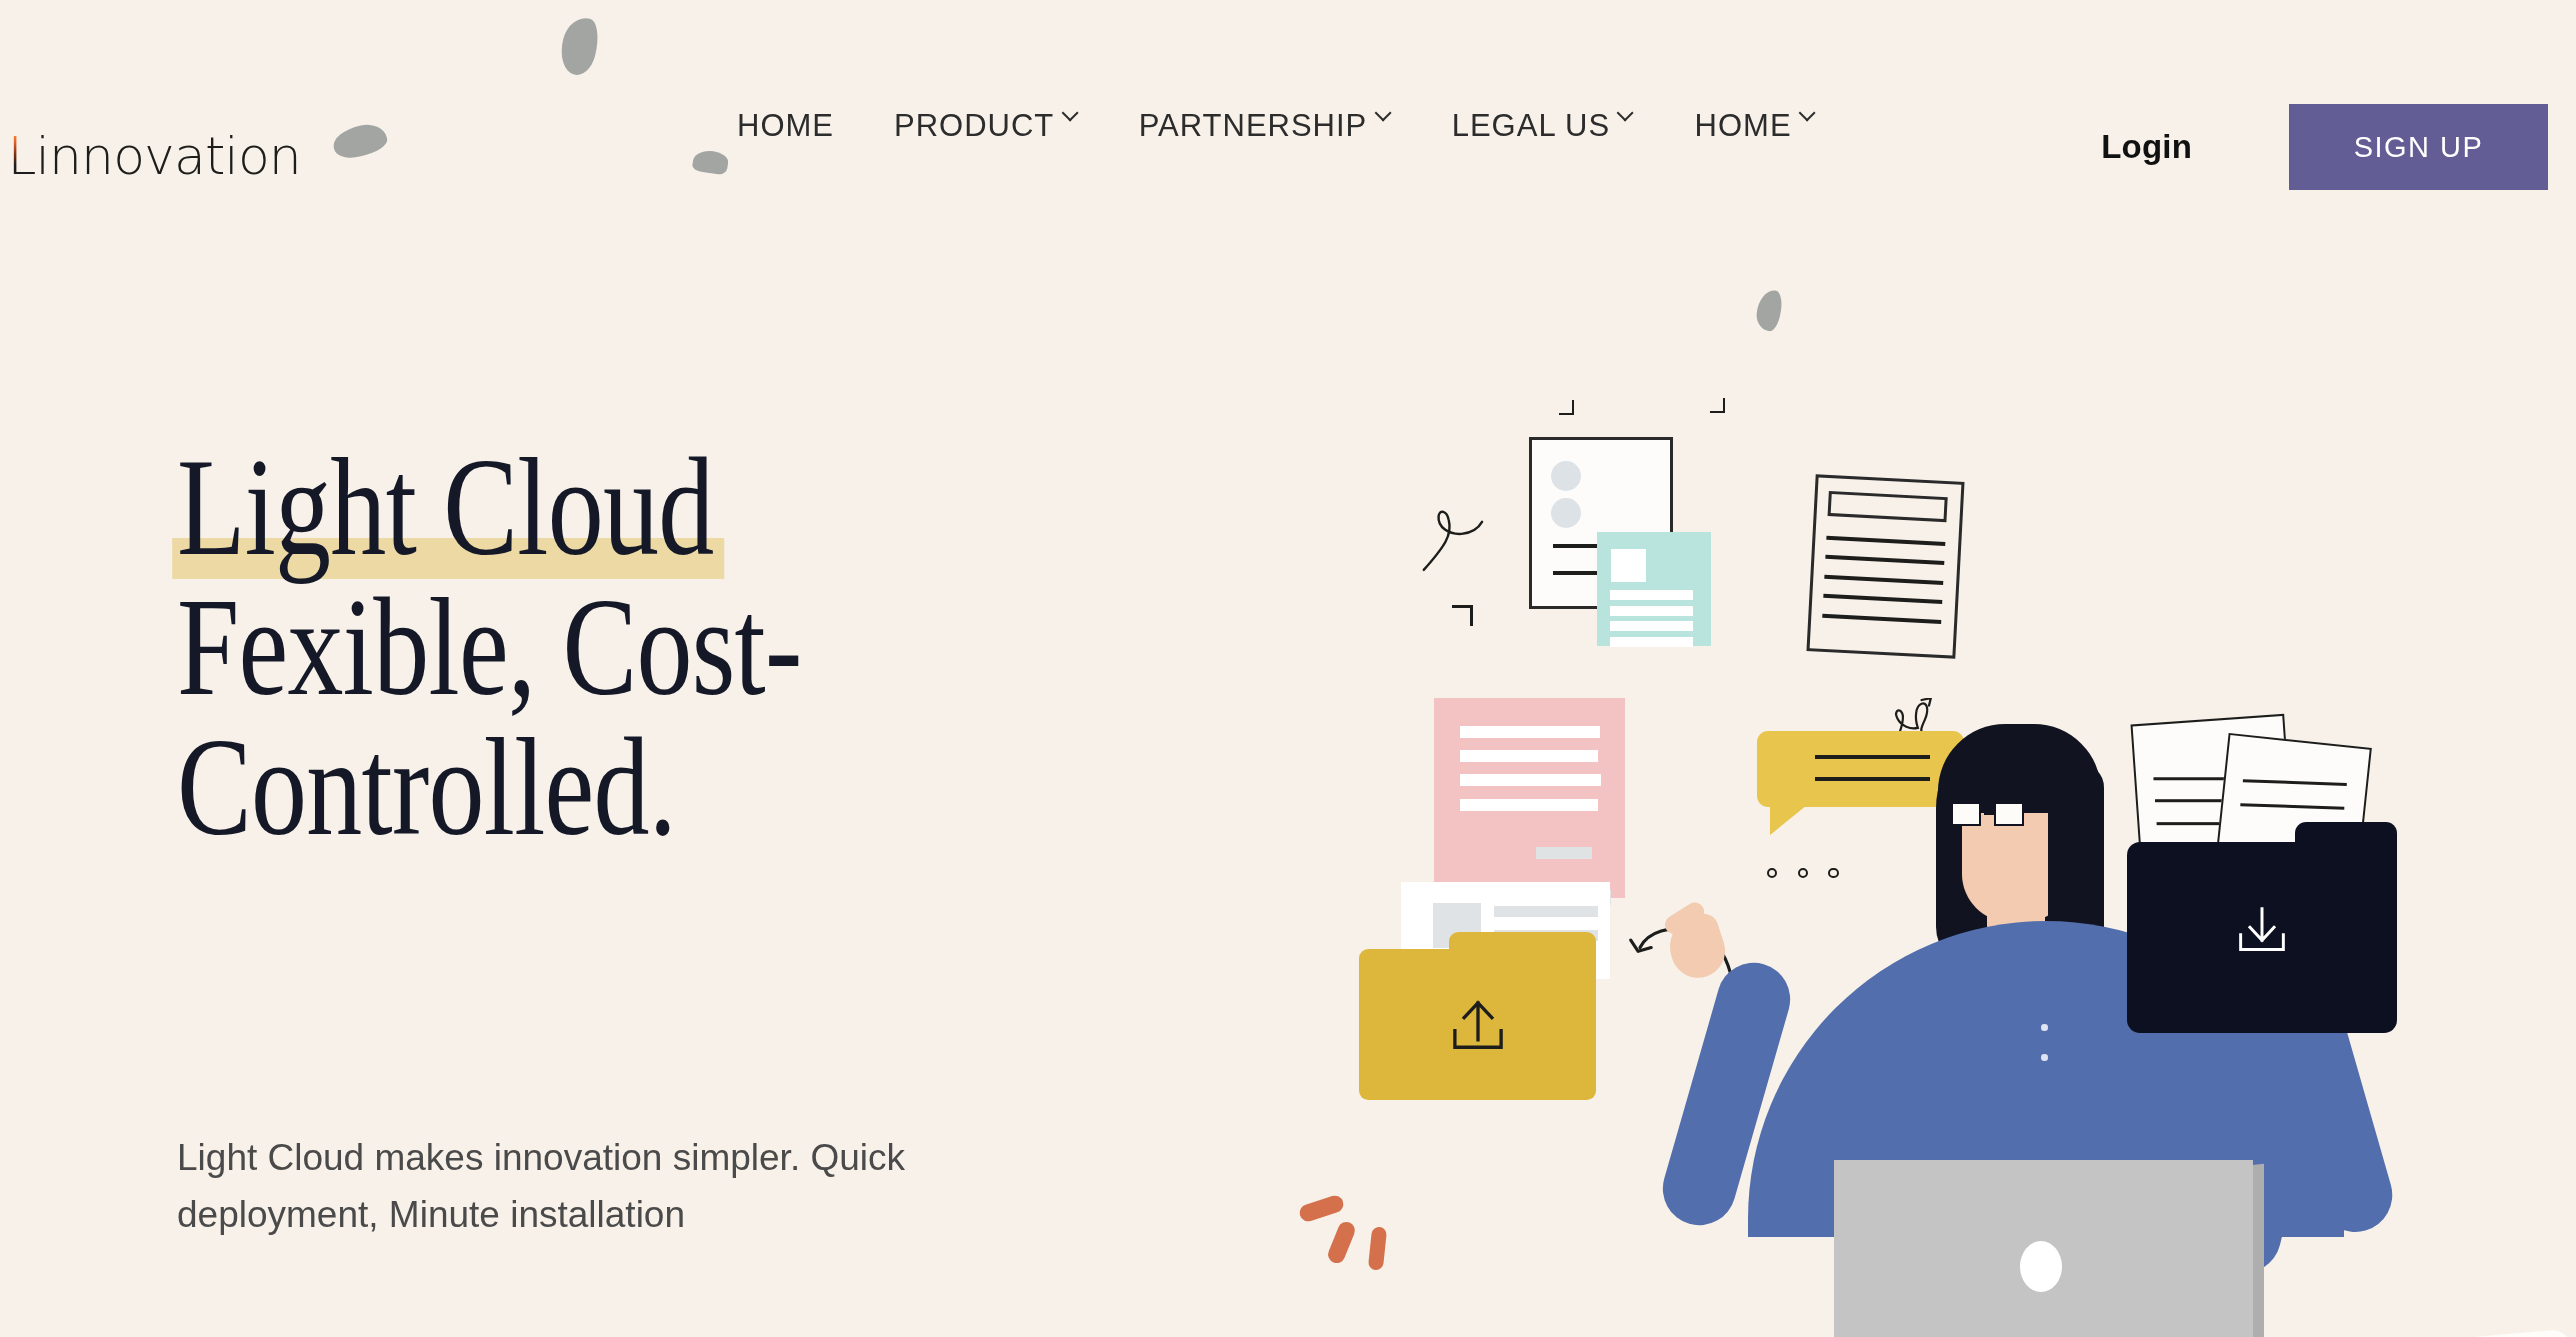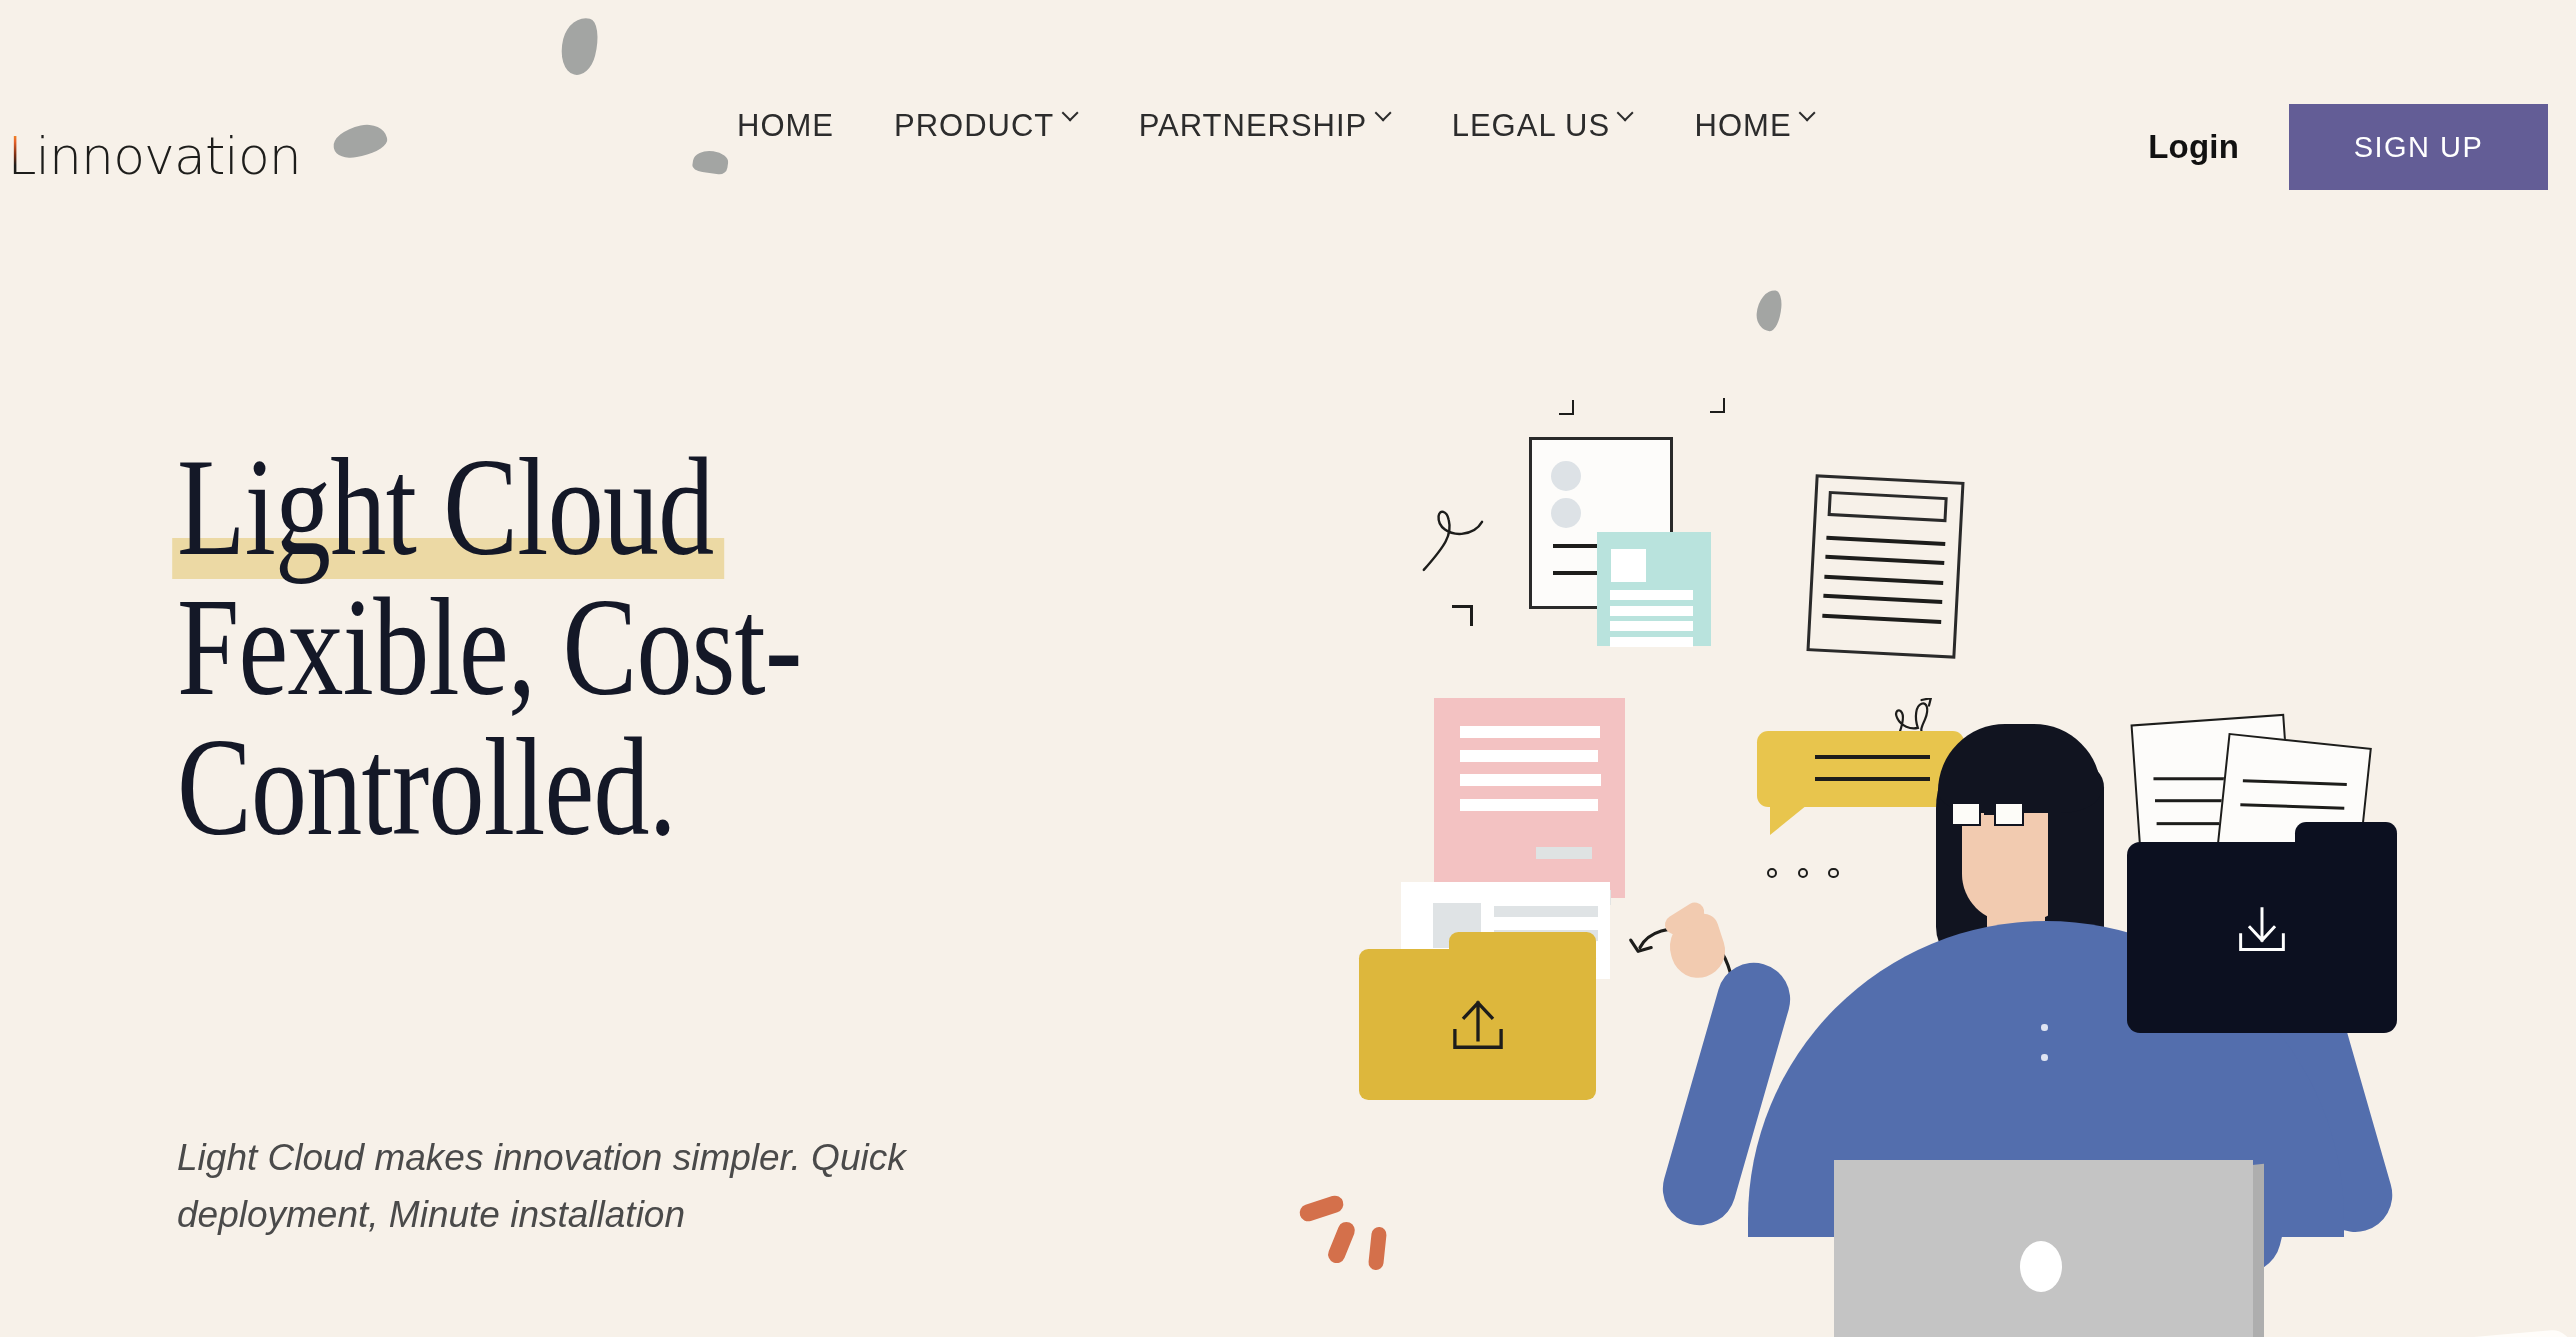--- a/index.html
+++ b/index.html
@@ -51,21 +51,21 @@
   .chev::before {
     content:""; position:absolute; left:0.9px; top:1.9px;
     width:10.2px; height:10.2px;
     border-right:2.3px solid #2c2c2c; border-bottom:2.3px solid #2c2c2c;
     transform:rotate(45deg);
   }
 
   .auth { position:absolute; right:28px; top:104px; display:flex; align-items:center; }
   .login-btn {
     font-size:33px; font-weight:bold; color:#111; cursor:pointer;
-    margin-right:50px; letter-spacing:0.2px;
+    margin-right:97px; letter-spacing:0.2px;
   }
   .signup-btn {
     width:259px; height:86px; background:#635d96; color:#fff;
     display:flex; align-items:center; justify-content:center;
     font-size:29px; letter-spacing:1.5px; cursor:pointer; border:none;
     font-family:"Liberation Sans", sans-serif;
   }
 
   
   .hero { position:absolute; left:177px; top:437px; width:1070px; }
@@ -79,21 +79,20 @@
   .hl-line { position:relative; display:block; white-space:nowrap; }
   .hl-mark { position:relative; display:inline-block; }
   .hl-mark::before {
     content:""; position:absolute; left:-5.6px; right:-13px;
     top:72%; height:41px; background:#ecd9a4; z-index:-1;
   }
   .subcopy {
     position:absolute; left:0; top:693px; width:735px;
     font-size:37px; line-height:1.53; color:#4a4a4a;
     font-family:"Liberation Sans", sans-serif;
-    font-style:italic;
   }
 
   
   .illus { position:absolute; left:1294px; top:391px; width:1282px; height:946px; }
   .il { position:absolute; }
 
   
   .pink-doc { left:140px; top:307px; width:191px; height:200px; background:#f3c2c2; }
   .pink-doc .ln { position:absolute; left:26px; height:12px; background:#fff; }
   .pink-doc .tag { position:absolute; left:102px; top:149px; width:56px; height:12px; background:#dfe3e3; }

